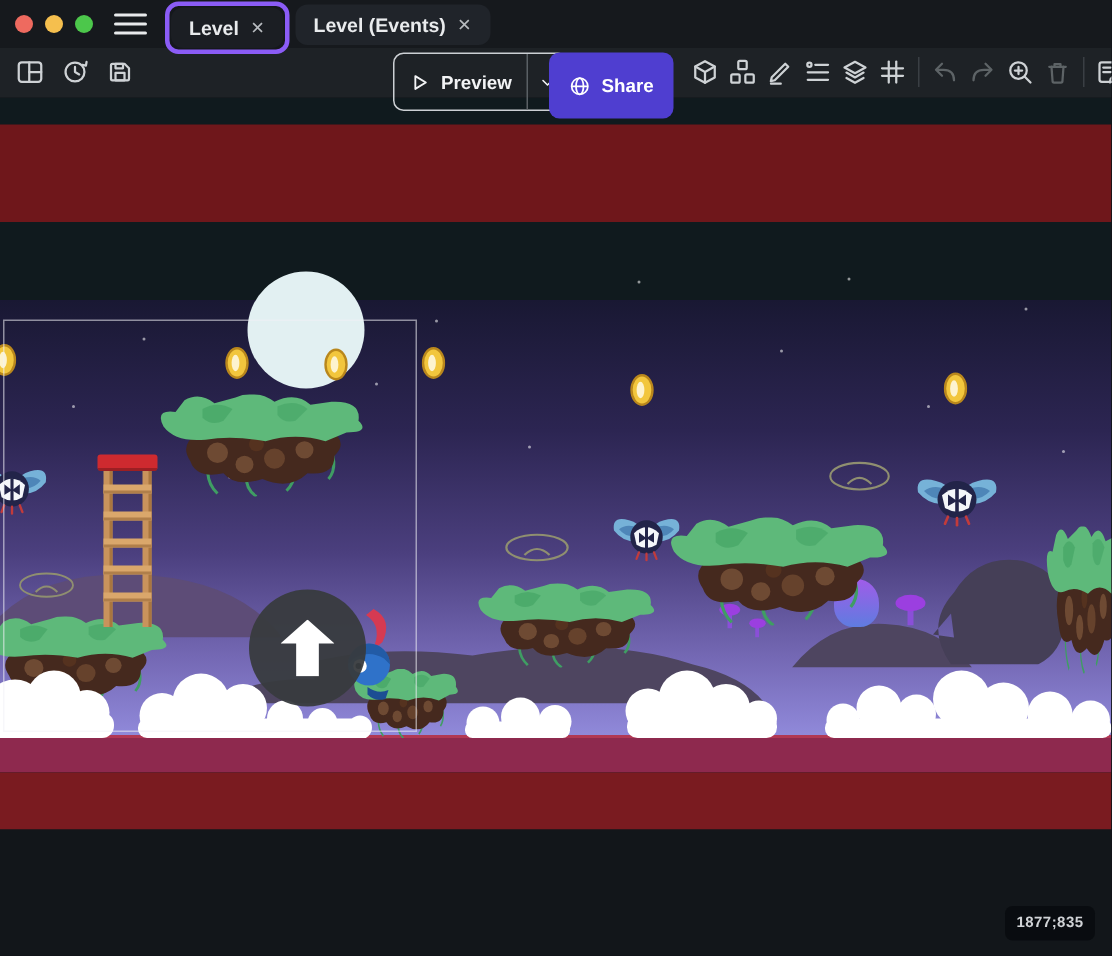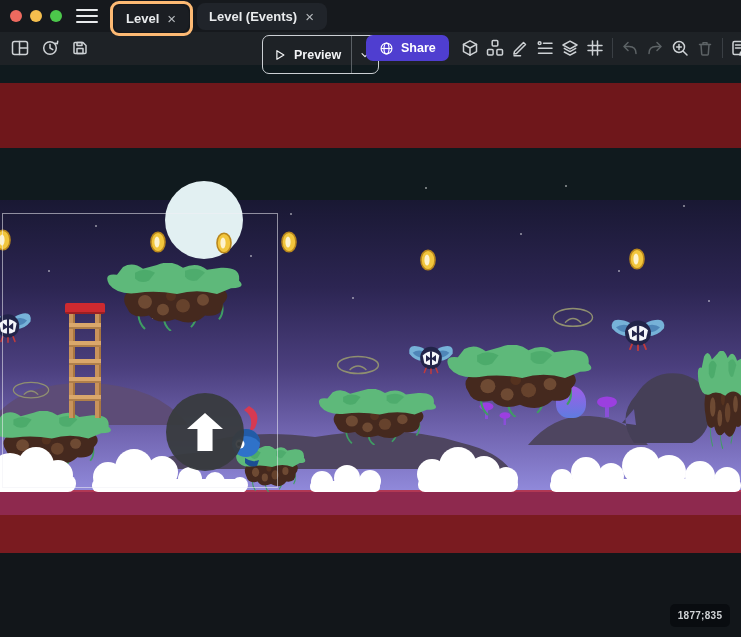--- a/index.html
+++ b/index.html
@@ -14,40 +14,40 @@
   .light { width:12px; height:12px; border-radius:50%; }
   .light.red { background:#ee6a5f; } .light.yellow { background:#f5bf4e; } .light.green { background:#4cc74b; }
   .hamburger { margin-left:14px; width:22px; height:15px; display:flex; flex-direction:column;
     justify-content:space-between; cursor:pointer; }
   .hamburger span { display:block; height:2.4px; background:#e8eaec; border-radius:2px; }
   .tabs { display:flex; align-items:center; margin-left:12px; gap:4px; height:100%; }
   .tab { height:27px; display:flex; align-items:center; gap:7px; padding:0 12px;
     border-radius:8px; color:#e9ebed; font-size:13px; font-weight:700; background:#20242a; cursor:pointer; }
   .tab svg { stroke:#dfe2e4; fill:none; stroke-width:1.6; stroke-linecap:round; stroke-linejoin:round; }
   .tab .close { color:#b7bbbf; font-size:15px; font-weight:400; line-height:1; padding:0 1px; cursor:pointer; }
-  .hl { border:3px solid #fdba74; border-radius:9px; position:relative; top:2px; z-index:6;
+  .hl { border:3px solid #8b5cf6; border-radius:9px; position:relative; top:2px; z-index:6;
         background:#15181c; padding:1px; }
   .hl .tab { background:#1b1e23; }
 
   
   .toolbar { position:absolute; top:32px; left:0; width:741px; height:33px;
     background:#1e2226; z-index:25; }
   .ibtn { width:24px; height:24px; display:flex; align-items:center; justify-content:center;
     cursor:pointer; }
   .ibtn svg { width:18px; height:18px; stroke:#ced2d5; fill:none; stroke-width:1.5;
     stroke-linecap:round; stroke-linejoin:round; }
   .ibtn.disabled svg { stroke:#5d6366; }
   .tb-left { position:absolute; left:8px; top:4px; display:flex; gap:6px; }
   .preview-btn { position:absolute; left:262px; top:3px; height:39px; display:flex; align-items:center;
     border:1.5px solid #ccd0d4; border-radius:7px; color:#f2f3f5; cursor:pointer; background:transparent; }
   .preview-main { display:flex; align-items:center; gap:7px; padding:0 10px; font-size:12.5px; font-weight:700; }
   .preview-btn svg { stroke:#f2f3f5; fill:none; stroke-width:1.6; stroke-linecap:round; stroke-linejoin:round; }
   .preview-split { width:1px; align-self:stretch; background:#5a6065; }
   .preview-caret { padding:0 7px; display:flex; align-items:center; cursor:pointer; }
-  .share-btn { position:absolute; left:366px; top:3px; height:26px; display:flex; align-items:center;
+  .share-btn { position:absolute; left:366px; top:3px; height:44px; display:flex; align-items:center;
     gap:7px; padding:0 13px; background:#4f3ed0; border-radius:7px; color:#fff;
     font-size:12.5px; font-weight:700; cursor:pointer; }
   .share-btn svg { stroke:#fff; fill:none; stroke-width:1.4; }
   .tb-right { position:absolute; left:458px; top:4px; display:flex; gap:1px; align-items:center; }
   .tb-sep { width:1px; height:20px; background:#3a3f44; margin:0 4px; }
 
   
   .scene { position:absolute; top:65px; left:0; width:741px; height:572px; overflow:hidden;
     background:#12161a; cursor:crosshair; }
   .band { position:absolute; left:0; width:741px; }

